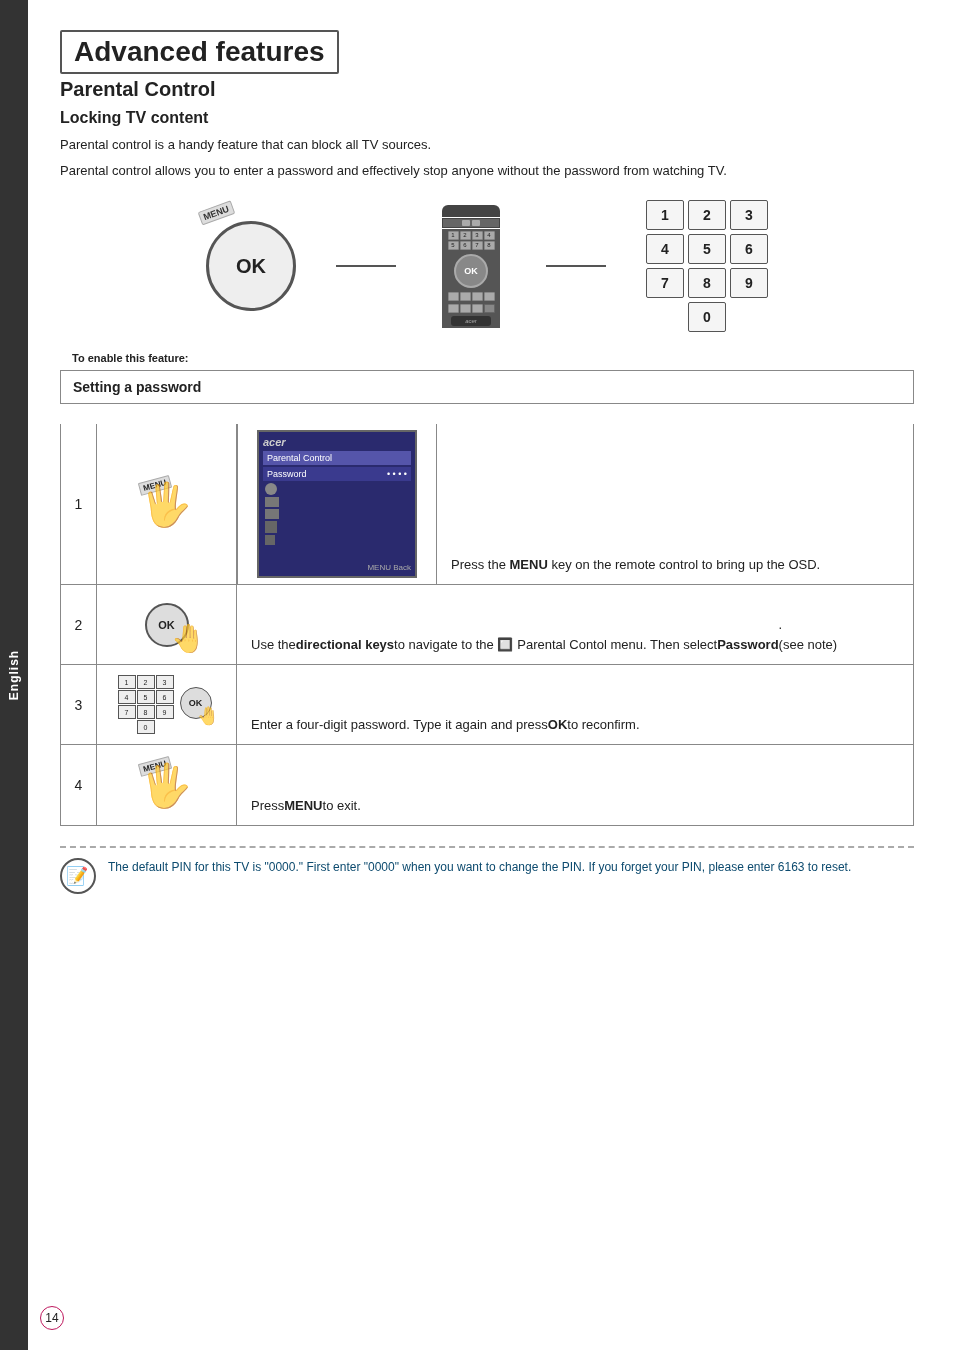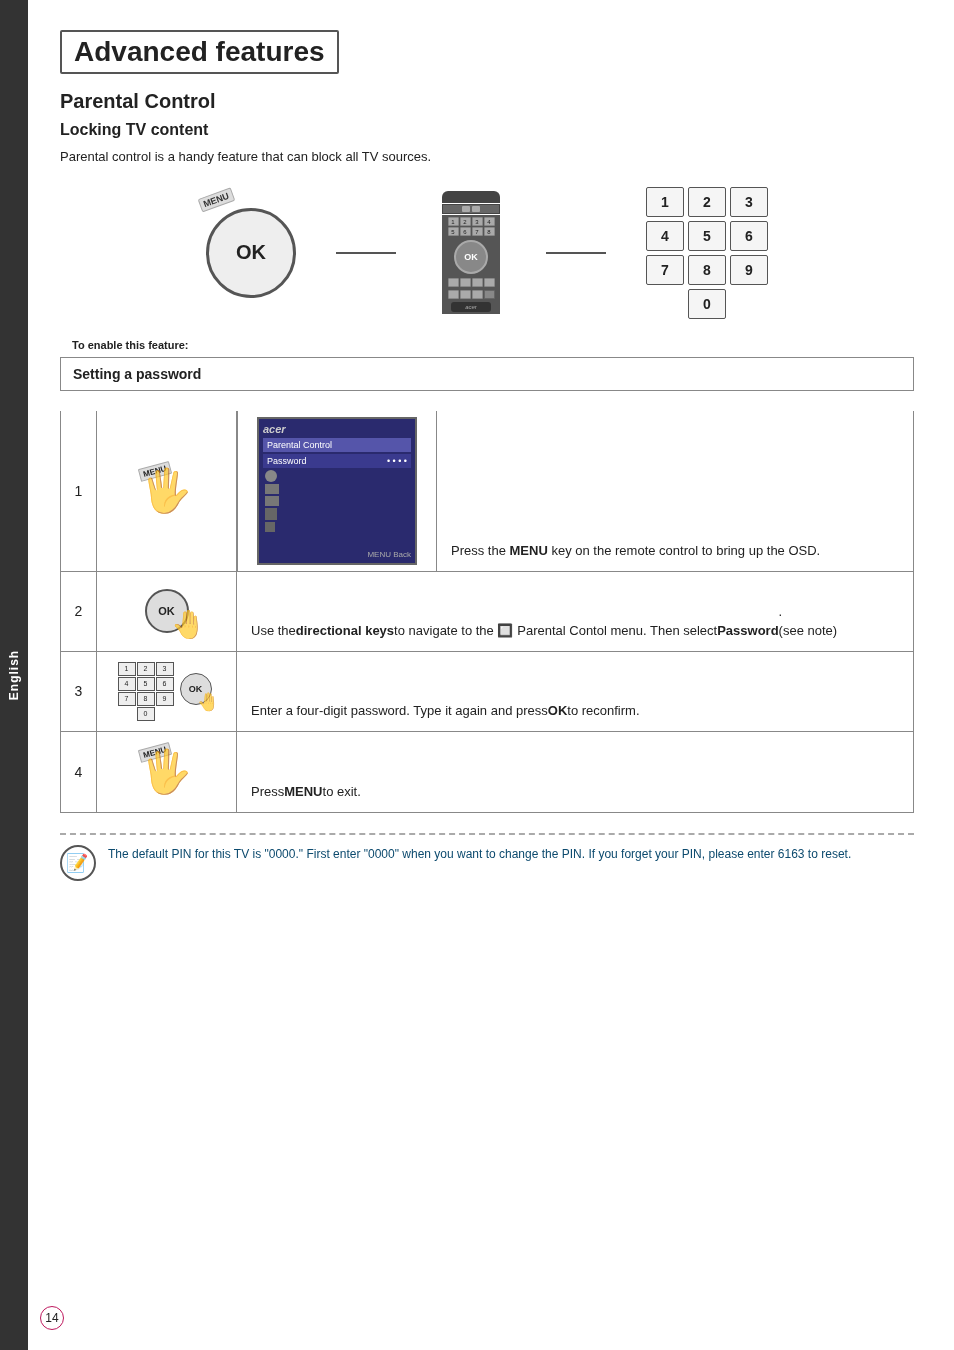--- a/index.html
+++ b/index.html
@@ -56,21 +56,20 @@
       padding: 30px 40px 40px 20px;
     }
 
     
     .main-title {
       font-size: 28px;
       font-weight: bold;
       border: 2px solid #555;
       display: inline-block;
       padding: 4px 12px;
-      margin-bottom: 12px;
       border-radius: 2px;
     }
 
     .section-title {
       font-size: 20px;
       font-weight: bold;
       margin-bottom: 8px;
       margin-top: 4px;
     }
 
@@ -342,20 +341,21 @@
   <div class="main-title">Advanced features</div>
 
   
   <div class="section-title">Parental Control</div>
 
   
   <div class="subsection-title">Locking TV content</div>
 
   
   <p class="description">Parental control is a handy feature that can block all TV sources.</p>
+  <p class="description">Parental control allows you to enter a password and effectively stop anyone without the password from watching TV.</p>
 
   
   <div class="remote-diagram">
 
     <div style="position:relative; display:inline-block;">
       <div class="ok-circle">
         <span class="menu-label-top">MENU</span>
         <span class="ok-label">OK</span>
       </div>
     </div>

